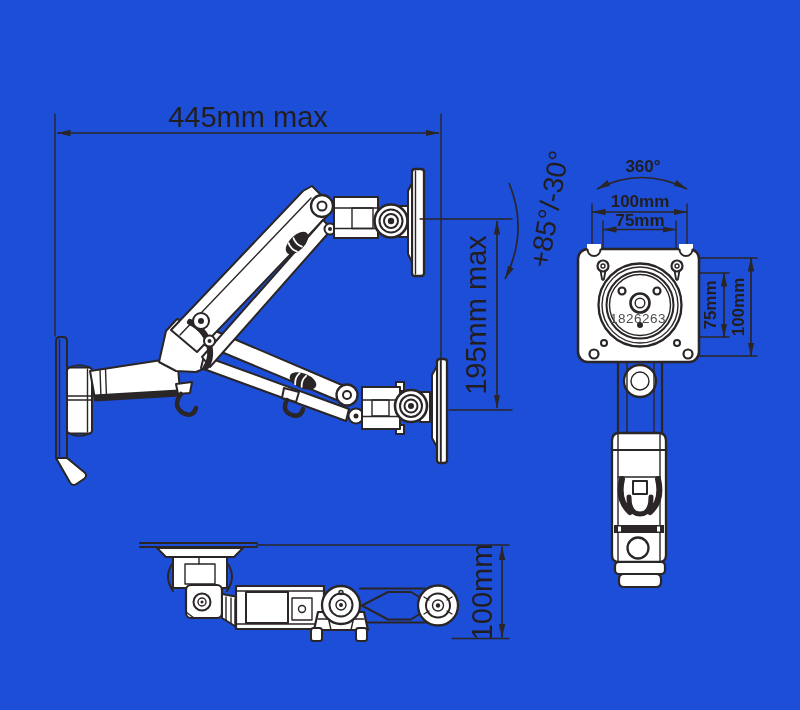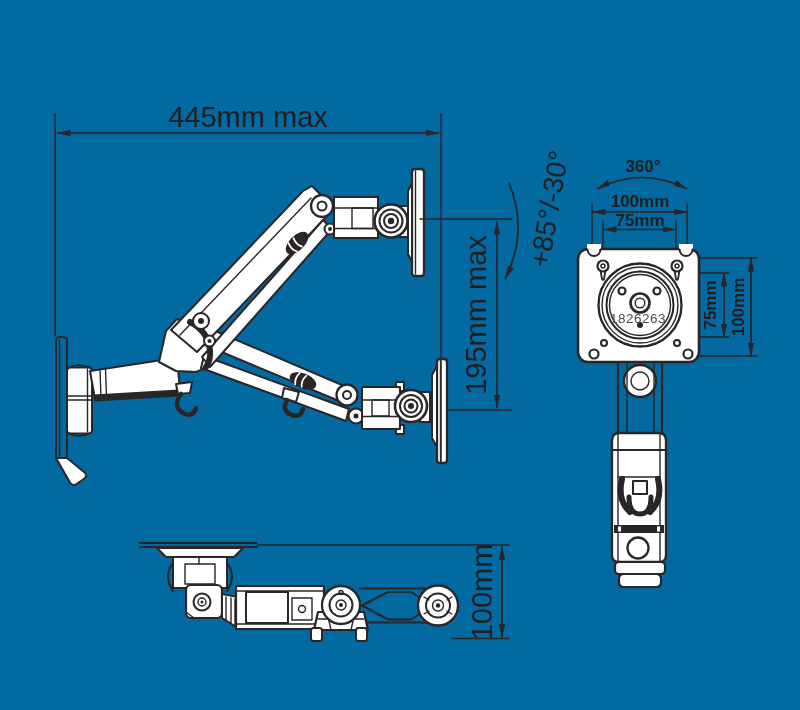--- a/index.html
+++ b/index.html
@@ -1,16 +1,16 @@
 <!DOCTYPE html>
 <html><head>
 <meta charset="utf-8">
 <style>
   html,body{margin:0;padding:0;background:#fff}
-  .canvas{position:relative;width:800px;height:710px;background:#0369a1;overflow:hidden}
+  .canvas{position:relative;width:800px;height:710px;background:#1d4ed8;overflow:hidden}
   svg{display:block}
   .ln{fill:none;stroke:#2a2526;stroke-width:2;stroke-linecap:round;stroke-linejoin:round}
   .w{fill:#fff}
   .s14{stroke-width:1.4}
   .s18{stroke-width:1.8}
   .s22{stroke-width:2.2}
   .s23{stroke-width:2.3}
   .s25{stroke-width:2.6}
   .s45{stroke-width:4.5}
   .s5{stroke-width:5}

